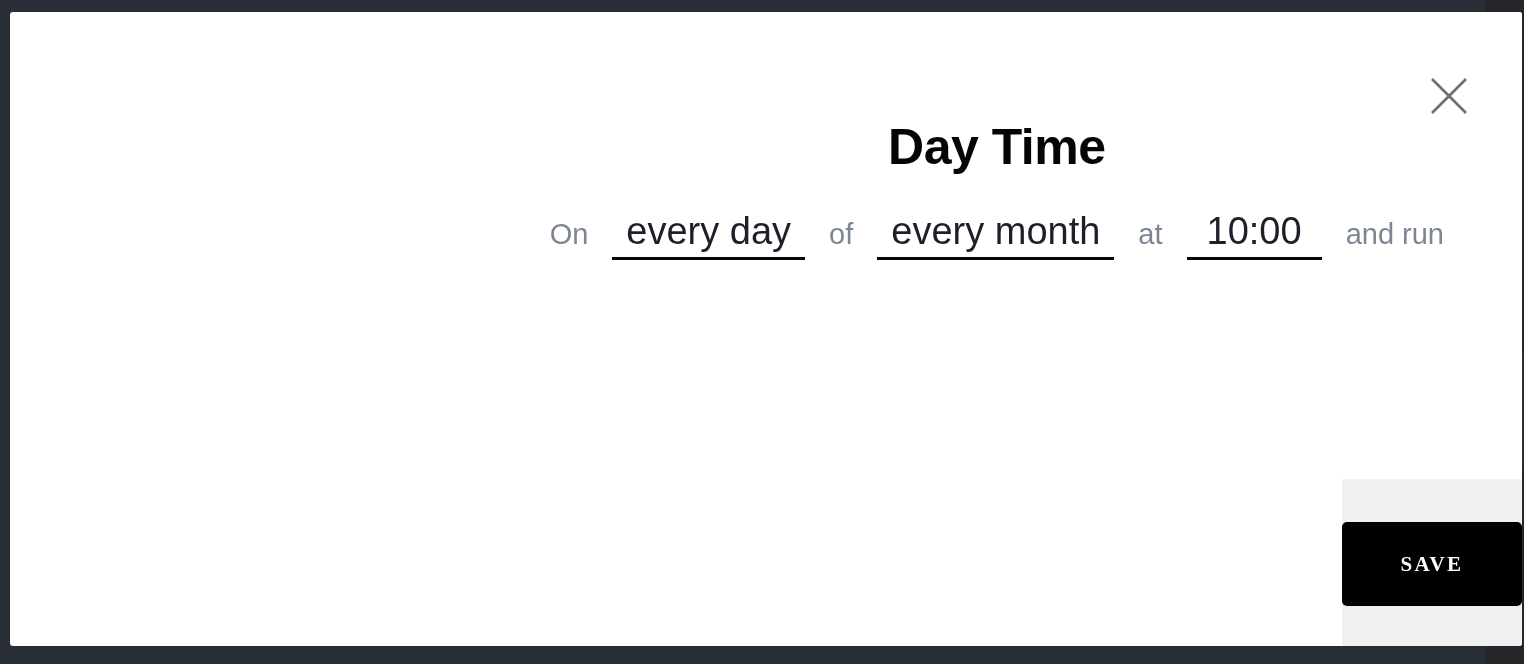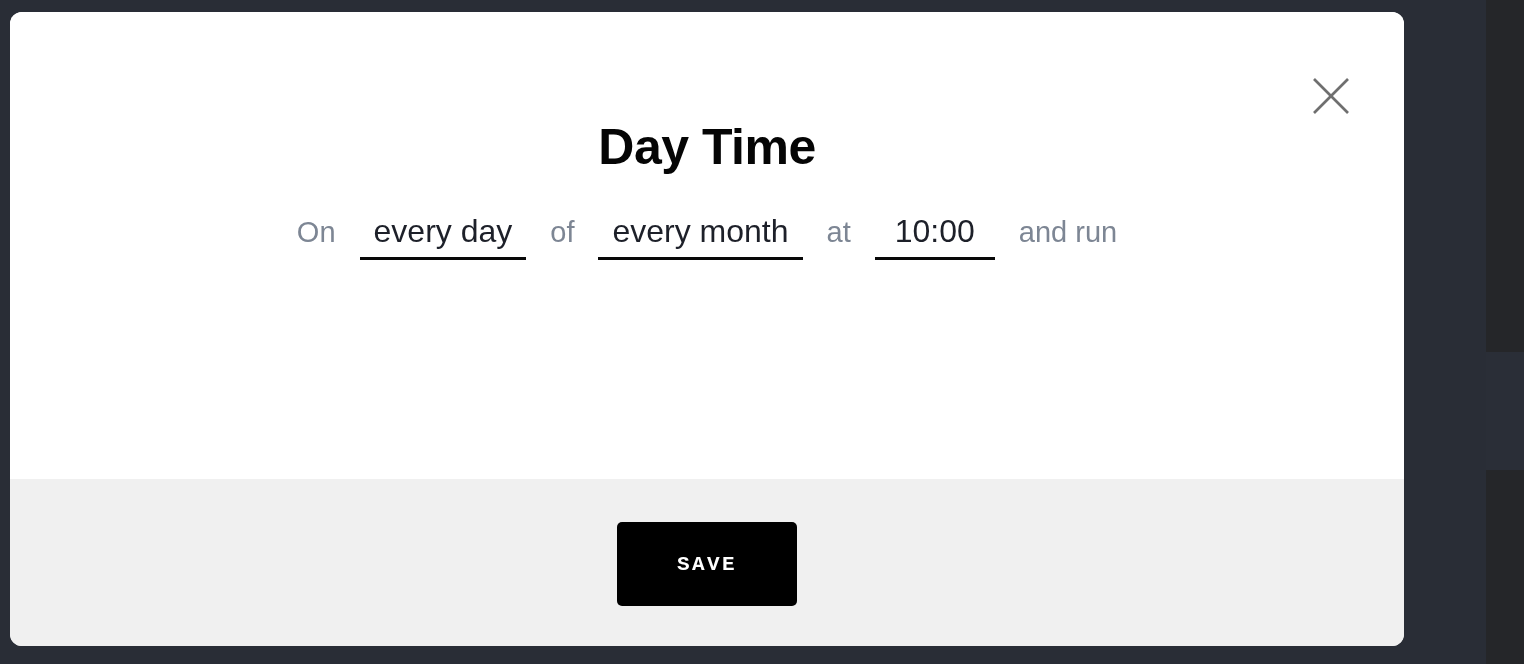--- a/index.html
+++ b/index.html
@@ -47,27 +47,28 @@
     width: 1486px;
     height: 12px;
     background: #292d36;
   }
 
   
   .modal {
     position: absolute;
     left: 10px;
     top: 12px;
-    width: 1394px;
+    width: 1512px;
     height: 634px;
     background: #ffffff;
-    border-radius: 12px;
+    border-radius: 3px;
     overflow: hidden;
     display: flex;
     flex-direction: column;
+    align-items: flex-end;
   }
 
   .modal-body {
     position: relative;
     height: 467px;
     flex: none;
     background: #ffffff;
   }
 
   .close-button {
@@ -112,21 +113,21 @@
     margin: 0 18px;
     display: inline-block;
     vertical-align: baseline;
   }
 
   .field {
     display: inline-block;
     vertical-align: baseline;
     position: relative;
     color: #1d2029;
-    font-size: 32px;
+    font-size: 38px;
     padding: 0 14px 7px 14px;
     margin: 0 6px;
     border-bottom: 3px solid #080808;
     cursor: pointer;
     background: transparent;
     line-height: 38px;
   }
   .field.time-field { padding: 0 20px 7px 20px; margin-top: 10px; }
   .field.anytime-field { padding: 0 18px 7px 18px; }
 
@@ -146,21 +147,21 @@
     box-sizing: border-box;
   }
 
   .save-button {
     width: 180px;
     height: 84px;
     background: #000000;
     color: #ffffff;
     border: none;
     border-radius: 5px;
-    font-family: Liberation Mono, monospace;
+    font-family: Liberation Serif, serif;
     font-size: 21px;
     font-weight: bold;
     letter-spacing: 2.4px;
     text-transform: uppercase;
     cursor: pointer;
     display: flex;
     align-items: center;
     justify-content: center;
   }
 </style>

